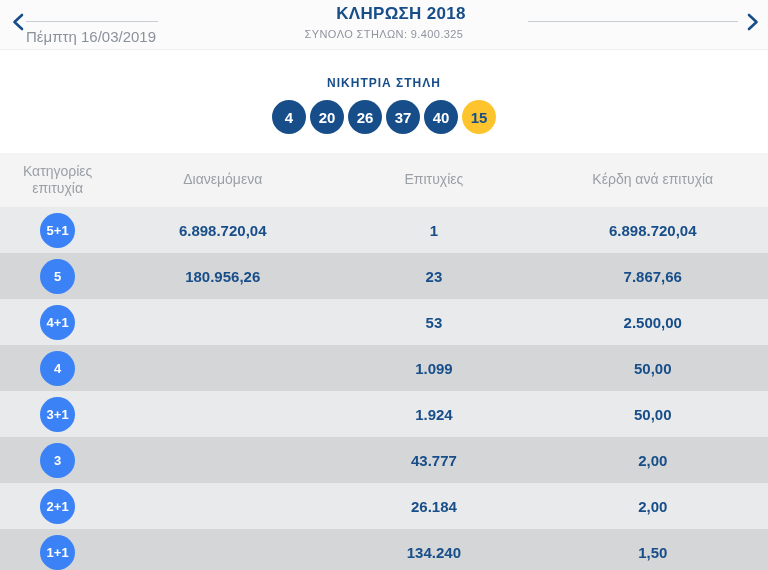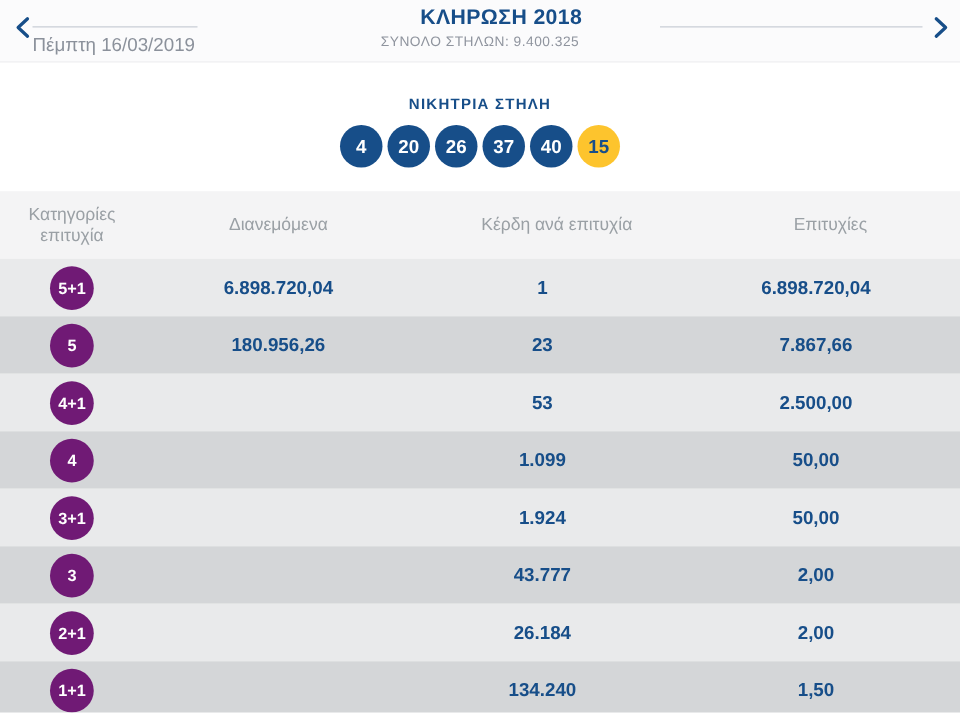--- a/index.html
+++ b/index.html
@@ -38,21 +38,21 @@
   .hcell { font-size:14px; color:#9aa0a5; text-align:center; line-height:1.25; }
   .c1 { width:15%; display:flex; justify-content:center; }
   .c2 { width:28%; }
   .c3 { width:27%; }
   .c4 { width:30%; }
   .hcell.c1 span { display:inline-block; max-width:82px; }
   .trow { display:flex; height:46px; align-items:center; }
   .trow:nth-of-type(odd)  { background:#e9eaeb; }
   .trow:nth-of-type(even) { background:#d4d6d8; }
   .cell { text-align:center; font-size:15px; font-weight:bold; color:#174e89; }
-  .badge { width:35px; height:35px; border-radius:50%; background:#701a75; color:#fff;
+  .badge { width:35px; height:35px; border-radius:50%; background:#3b82f6; color:#fff;
     font-size:13px; font-weight:bold; display:flex; align-items:center; justify-content:center; }
 </style>
 </head>
 <body>
 
 <div class="stage">
 
   <div class="top-bar">
     <button class="nav-btn prev">
       <span>
@@ -90,22 +90,22 @@
 
       <span class="ball" data-type="bonus">15</span>
     </div>
 
   <div class="results">
     <div class="thead">
       <div class="hcell c1">
         <span>Κατηγορίες επιτυχία</span>
       </div>
       <div class="hcell c2">Διανεμόμενα</div>
+      <div class="hcell c3">Επιτυχίες</div>
       <div class="hcell c4">Κέρδη ανά επιτυχία</div>
-      <div class="hcell c3">Επιτυχίες</div>
     </div>
     <div>
 
         <div class="trow">
           <div class="cell c1">
             <span class="badge">5+1</span>
           </div>
           <div class="cell c2">6.898.720,04</div>
           <div class="cell c3">1</div>
           <div class="cell c4">6.898.720,04</div>

